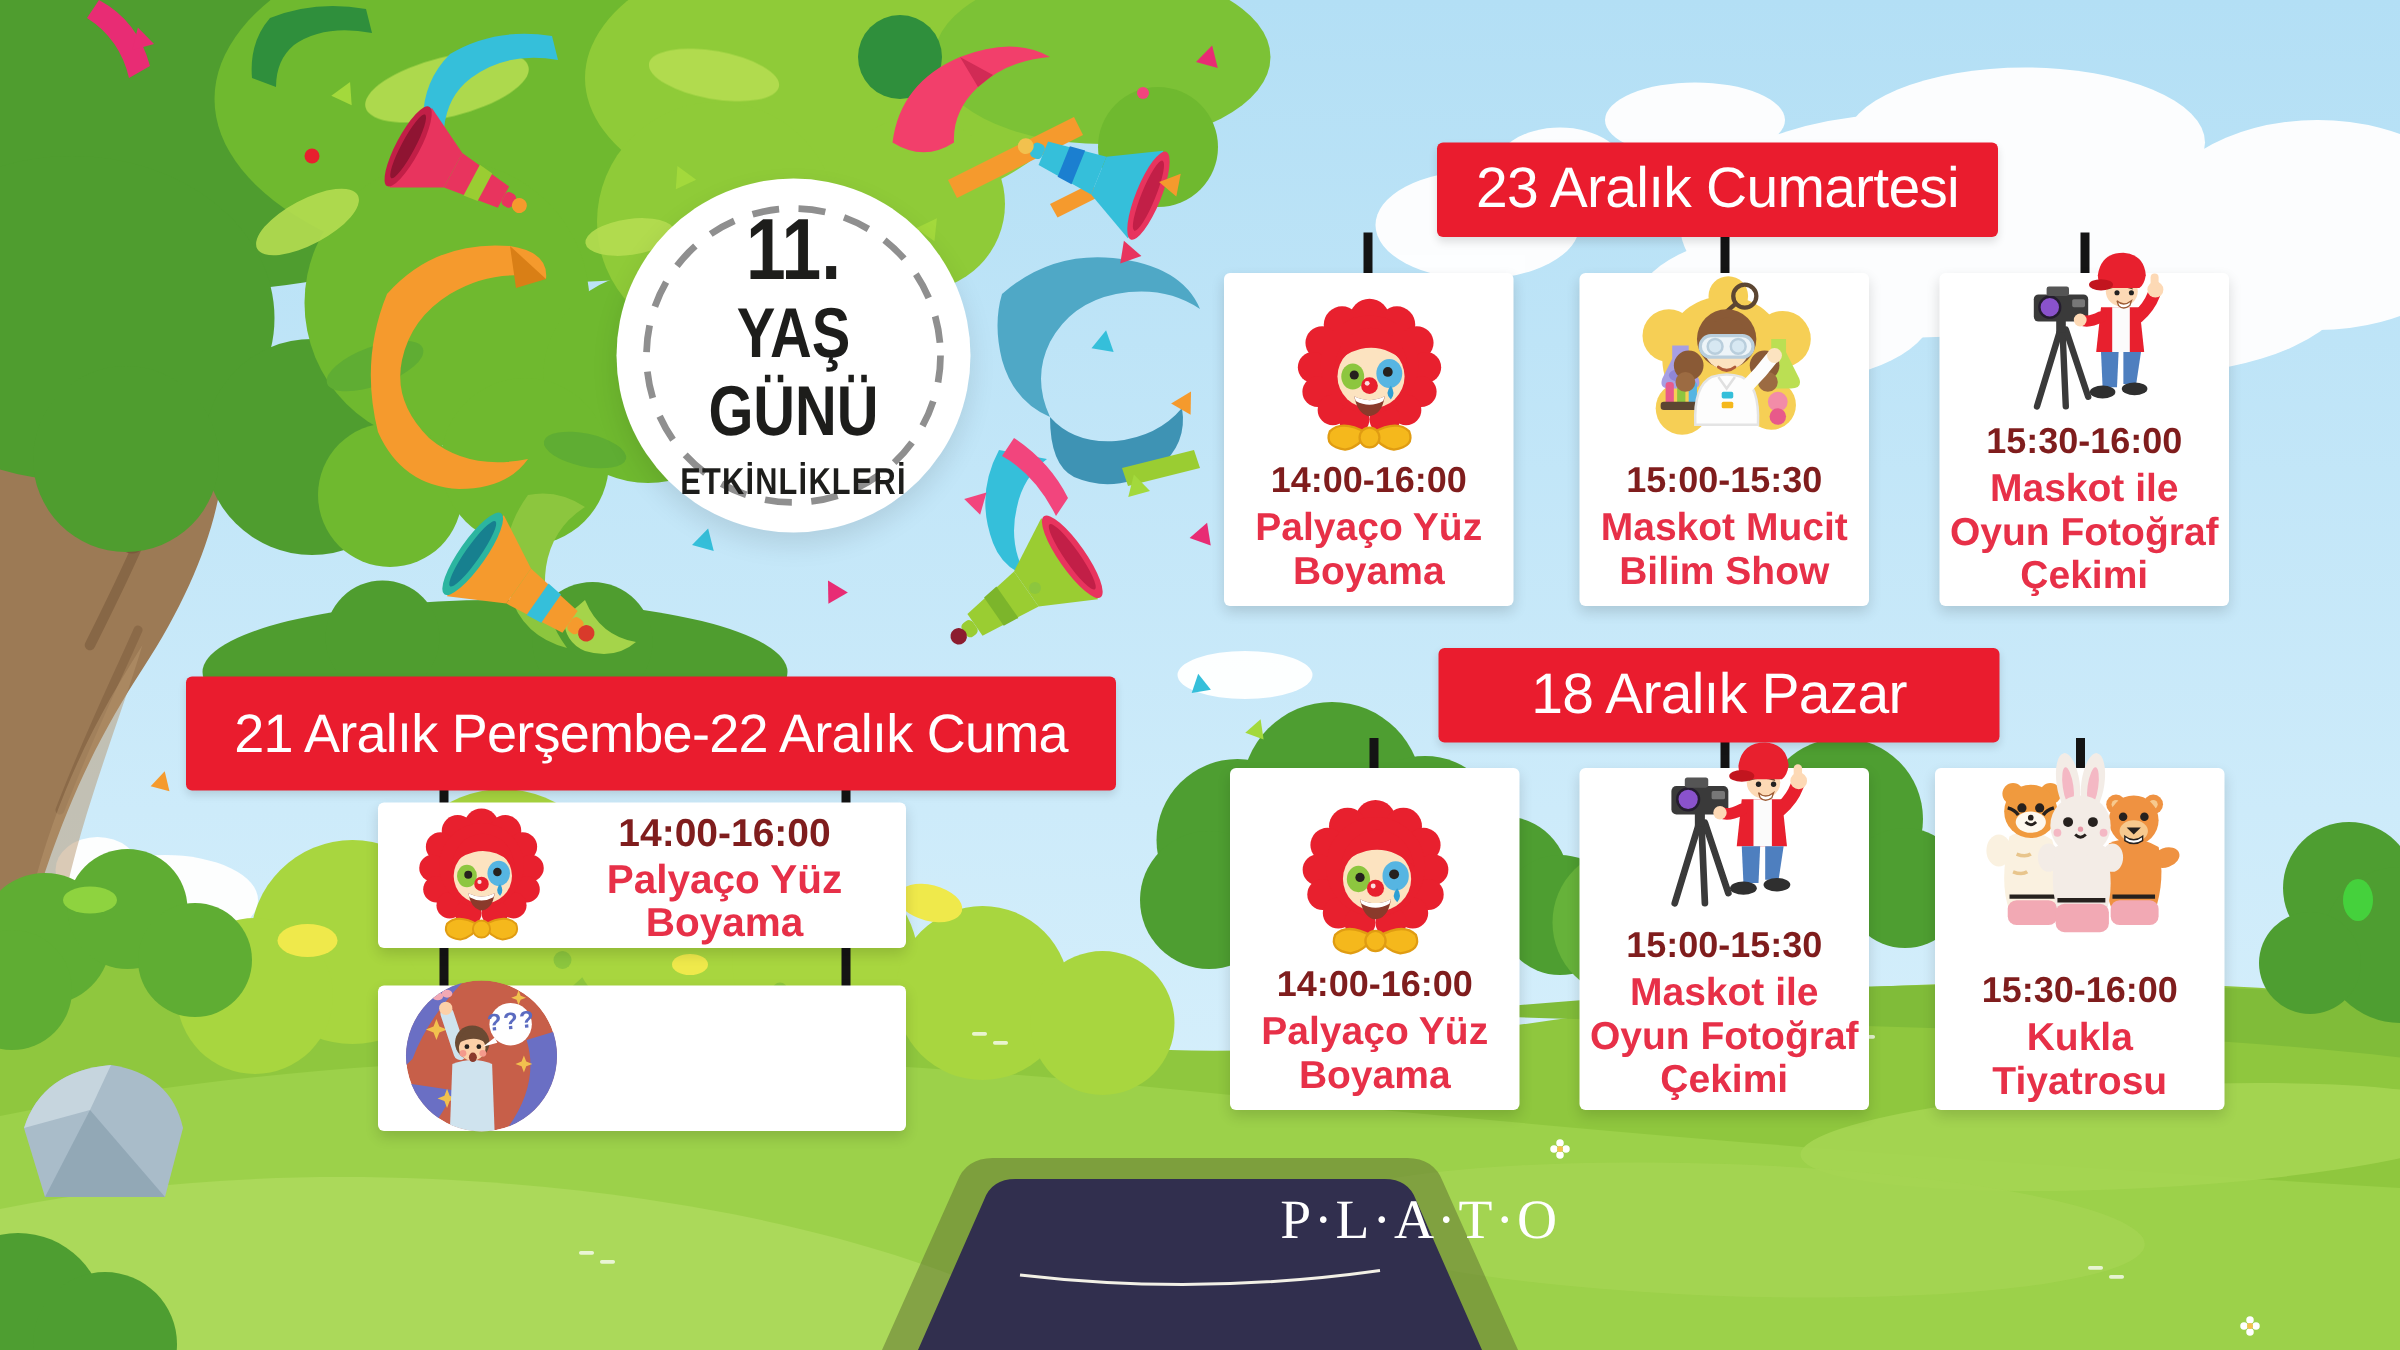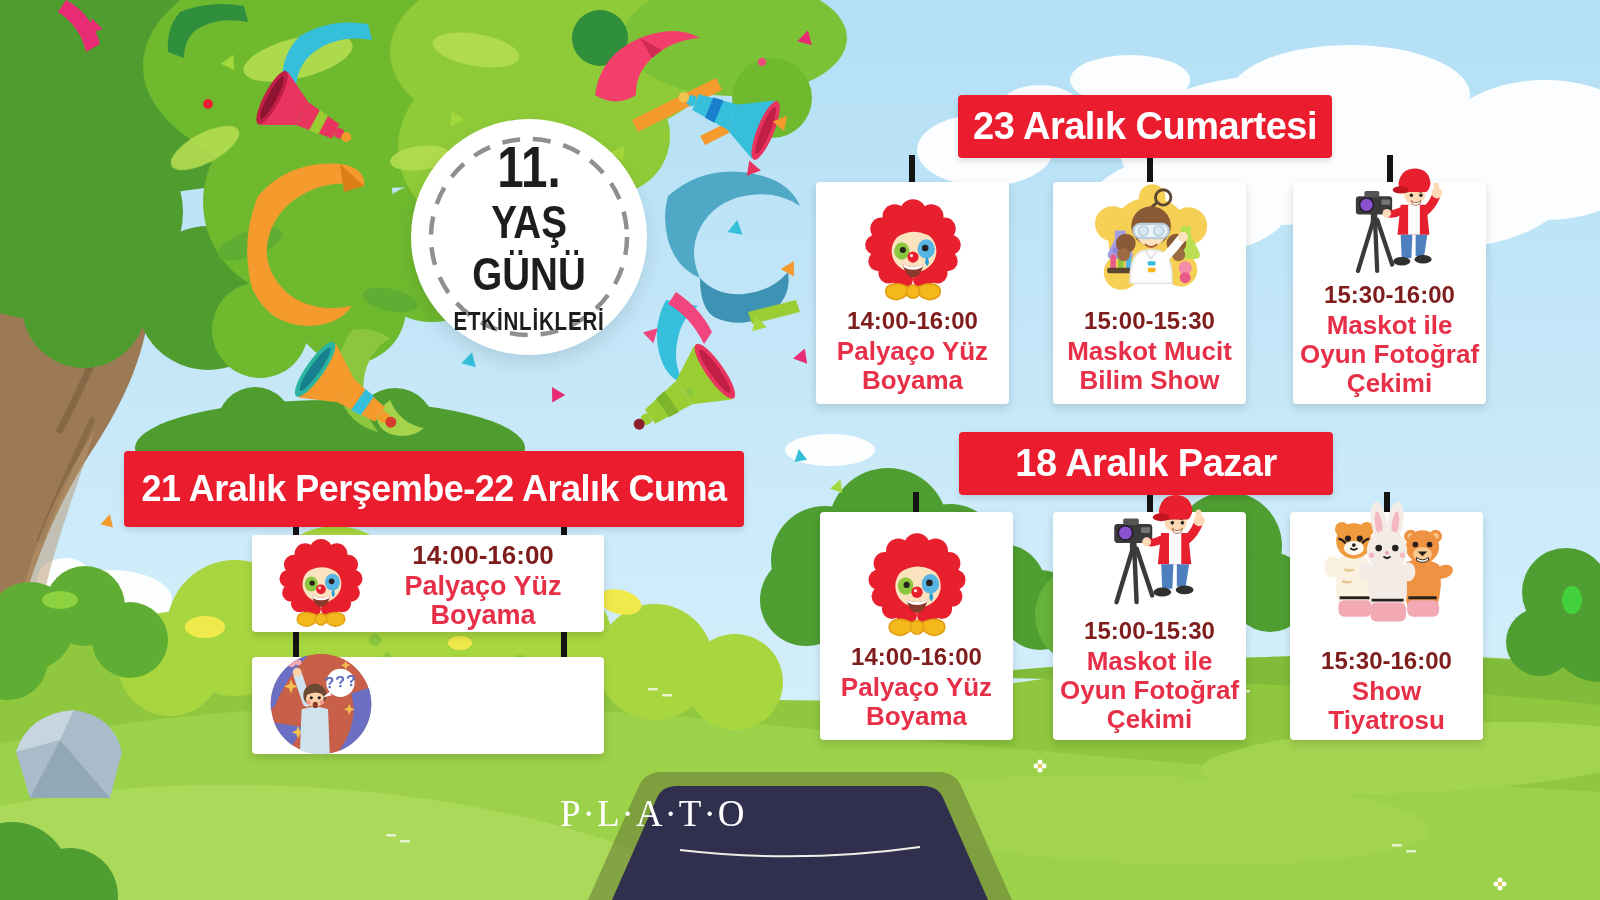--- a/index.html
+++ b/index.html
@@ -1,42 +1,42 @@
 <!DOCTYPE html>
 <html><head>
 <meta charset="utf-8">
 <style>
   html,body{margin:0;padding:0;background:#222;}
   .poster{position:relative;width:1600px;height:900px;overflow:hidden;
           font-family:"Liberation Sans",sans-serif;
           background:linear-gradient(#b3dff5,#cdebfa 60%,#dcf2fc);}
   svg.bg{position:absolute;left:0;top:0;}
   .string{position:absolute;width:6px;background:#141414;}
-  .banner{position:absolute;background:#EA1C2E;color:#fff;font-weight:700;
+  .banner{position:absolute;background:#EA1C2E;color:#fff;font-weight:400;
           display:flex;align-items:center;justify-content:center;
           border-radius:4px;letter-spacing:-0.5px;box-shadow:0 3px 6px rgba(0,0,0,.12);}
   .card{position:absolute;background:#fff;border-radius:4px;box-shadow:0 4px 9px rgba(0,0,0,.14);}
   .icon{position:absolute;left:50%;transform:translateX(-50%);}
   .icon-row{position:absolute;}
   .caption{position:absolute;left:0;right:0;text-align:center;line-height:1.1;}
   .caption-row{position:absolute;left:118px;right:8px;text-align:center;line-height:1.08;}
   .time{color:#7f1d1d;font-weight:700;font-size:24px;margin-bottom:3px;}
   .title{color:#E73048;font-weight:700;font-size:26px;}
   .caption-row .time{font-size:26px;}
   .caption-row .title{font-size:27px;}
   .badge{position:absolute;left:411px;top:119px;width:236px;height:236px;border-radius:50%;
          background:#fff;box-shadow:0 8px 18px rgba(0,0,0,.10);}
   .badge svg{position:absolute;left:0;top:0;}
   .badge-lines{position:absolute;inset:0;display:flex;flex-direction:column;align-items:center;
          justify-content:center;transform:scaleX(.82);color:#1D1D1B;text-align:center;}
   .b1{font-size:58px;font-weight:800;line-height:1;}
   .b2{font-size:47px;font-weight:800;line-height:1.1;}
   .b3{font-size:25px;font-weight:800;letter-spacing:1px;margin-top:8px;}
   .podium{position:absolute;left:560px;top:768px;width:480px;height:132px;}
-  .brand{position:absolute;left:0;right:0;top:24px;text-align:left;color:#fff;
+  .brand{position:absolute;left:0;right:0;top:24px;text-align:right;color:#fff;
          font-family:"Liberation Serif",serif;font-size:37px;letter-spacing:2px;}
   .tagline{position:absolute;left:0;right:0;top:92px;text-align:center;color:#EDEBDF;
          font-family:"Liberation Serif",serif;font-size:14.5px;letter-spacing:6px;}
   .qmarks{position:absolute;left:64px;top:16px;width:50px;text-align:center;
          color:#5B6BC0;font-weight:700;font-size:16px;letter-spacing:1px;transform:rotate(-5deg);}
 </style>
 </head>
 <body>
 
 <div class="poster">
@@ -550,21 +550,21 @@
     <div class="title">Çekimi</div>
   </div>
 </div>
 
 <div class="card" style="left:1290px;top:512px;width:193px;height:228px">
   <svg class="icon" style="width:142px;height:142px;top:-16px" viewBox="0 0 120 120">
         <use href="#ic-puppets"></use>
       </svg>
   <div class="caption" style="top:136px">
     <div class="time">15:30-16:00</div>
-    <div class="title">Show</div>
+    <div class="title">Kukla</div>
     <div class="title">Tiyatrosu</div>
   </div>
 </div>
 
 <div class="banner" style="left:124px;top:451px;width:620px;height:76px;font-size:36px">21 Aralık Perşembe-22 Aralık Cuma</div>
 
 <div class="card" style="left:252px;top:535px;width:352px;height:97px">
   <svg class="icon-row" style="width:106px;height:106px;left:16px;top:-4px" viewBox="0 0 120 120">
         <use href="#ic-clown"></use>
       </svg>

